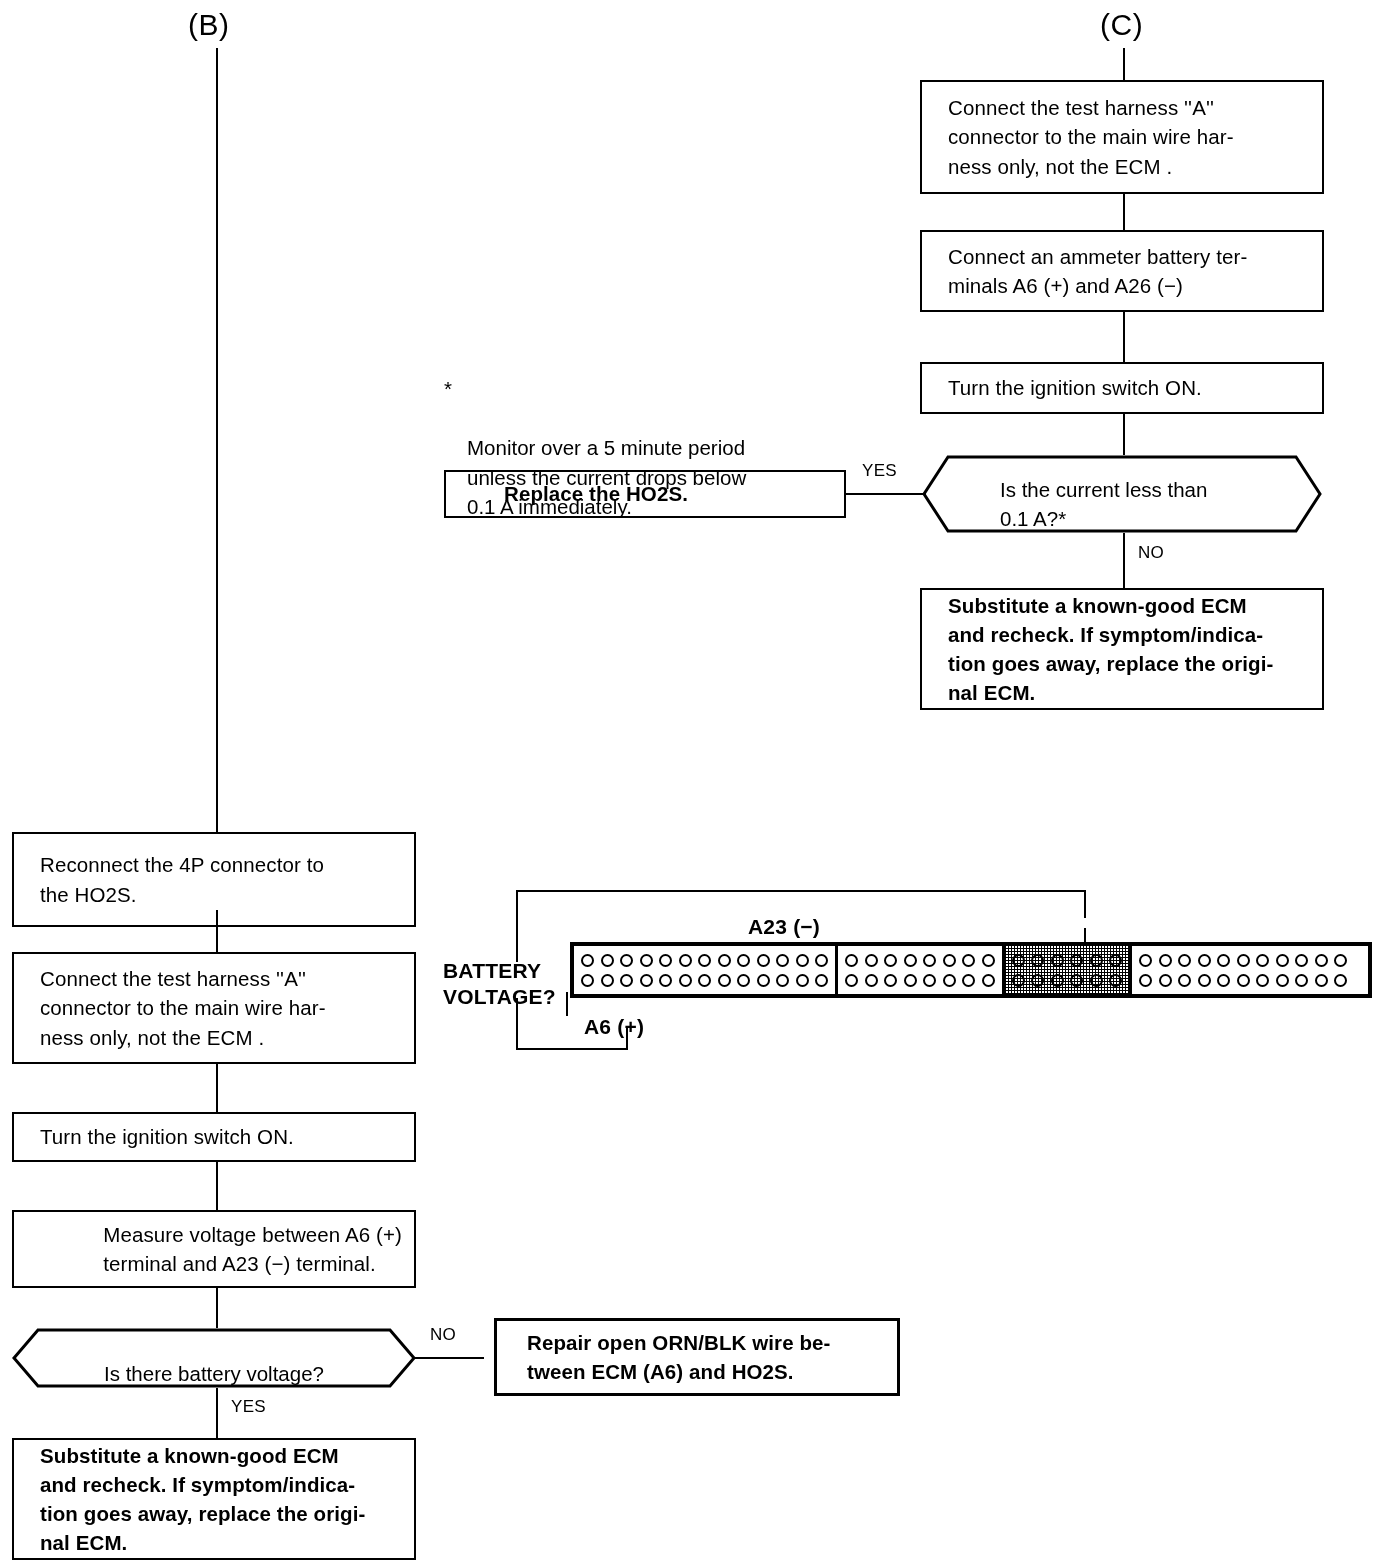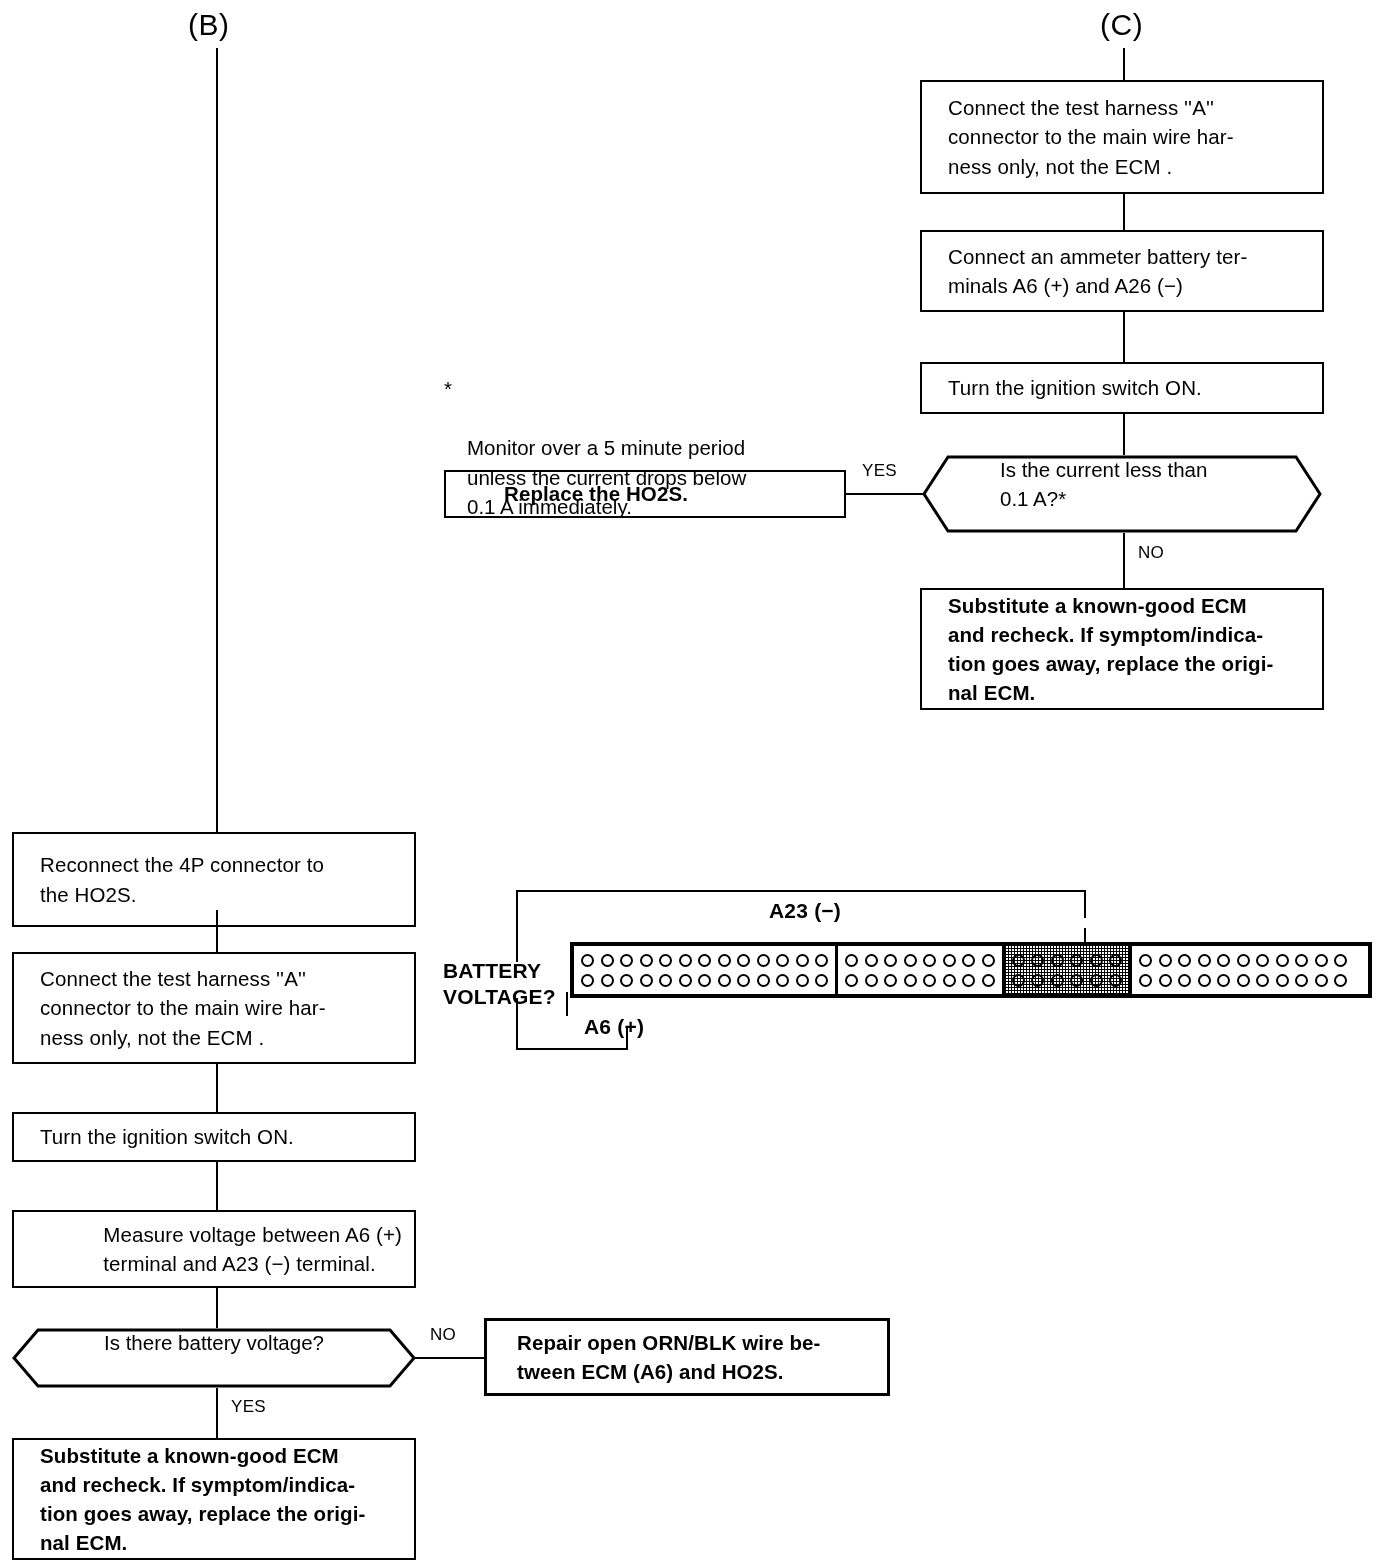--- a/index.html
+++ b/index.html
@@ -52,39 +52,40 @@
     font-size: 20.5px;
     line-height: 1.42;
     white-space: pre-line;
     letter-spacing: 0.1px;
   }
   .box.bold .txt {
     font-weight: bold;
   }
   .box.thick {
     border-width: 3px;
+    margin-left: 10px;
   }
 
   
   .hex {
     position: absolute;
   }
   .hex svg {
     position: absolute;
     inset: 0;
     display: block;
   }
   .hex .hex-txt {
     position: absolute;
     top: 0;
     bottom: 0;
     left: 0;
     right: 0;
     display: flex;
-    align-items: flex-start;
+    align-items: flex-end;
     font-size: 20.5px;
     line-height: 1.42;
     white-space: pre-line;
   }
   .hex .hex-txt > span {
     display: block;
   }
 
   .branch-label {
     position: absolute;
@@ -295,21 +296,21 @@
 VOLTAGE?</div>
 
     <div class="vline" style="left:76px; top:10px; height:72px;"></div>
     <div class="hline" style="left:76px; top:10px; width:570px;"></div>
     <div class="vline" style="left:644px; top:10px; height:28px;"></div>
 
     <div class="vline" style="left:76px; top:118px; height:52px;"></div>
     <div class="hline" style="left:76px; top:168px; width:112px;"></div>
     <div class="vline" style="left:186px; top:148px; height:22px;"></div>
 
-    <div class="pin-callout" style="left:308px; top:20px;margin-left:21px;">A23 (−)</div>
+    <div class="pin-callout" style="left:308px; top:36px;">A23 (−)</div>
     <div class="vline" style="left:644px; top:48px; height:22px;"></div>
 
     <div class="pin-callout" style="left:144px; top:136px;">A6 (+)</div>
     <div class="vline" style="left:126px; top:112px; height:24px;"></div>
 
     <div class="conn-body" id="conn-body" style="left:130px; top:62px; width:802px; height:56px;">
         <div class="pin-block">
           <div class="pin-row">
             <div class="pin"></div>
             <div class="pin"></div>

